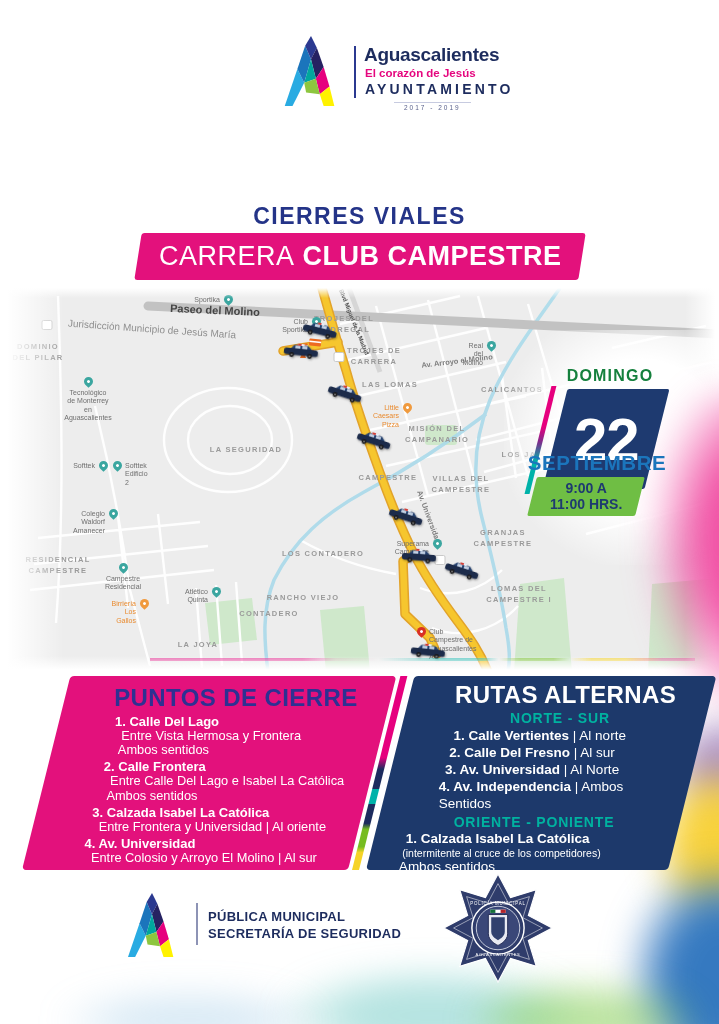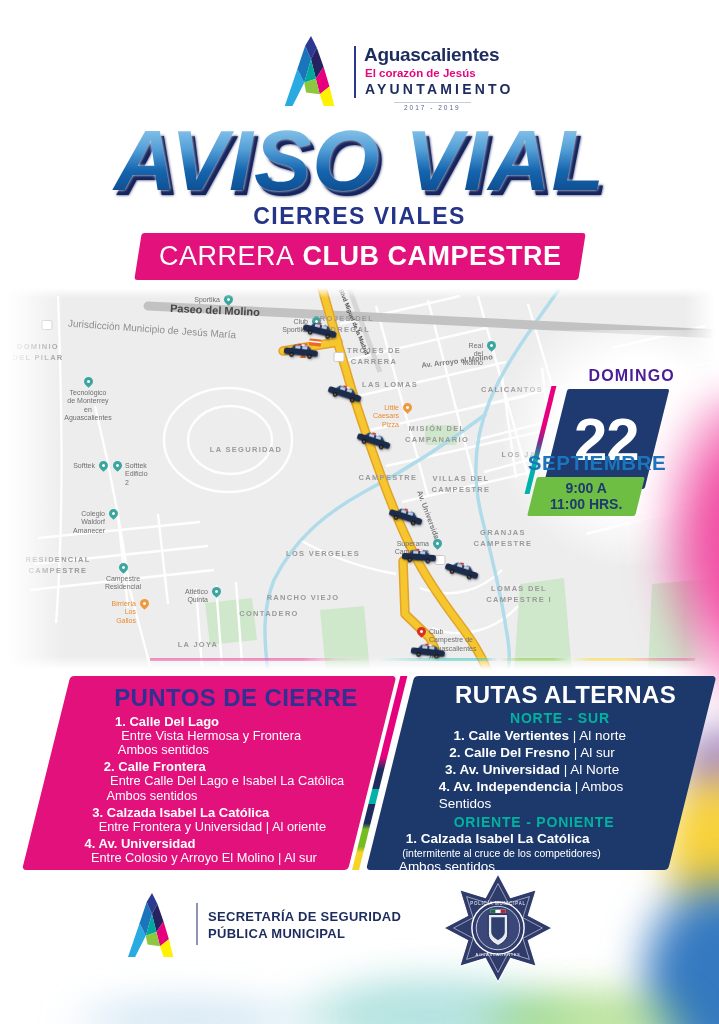--- a/index.html
+++ b/index.html
@@ -60,22 +60,22 @@
       rgba(0,178,169,.65) 54% 61%,rgba(255,255,255,0) 64%,rgba(118,188,33,.7) 68% 74%,rgba(255,255,255,0) 77%,
       rgba(245,211,39,.8) 81% 87%,rgba(230,0,126,.45) 94%);}
   .fade{position:absolute;pointer-events:none;}
   .fade-left{left:0;top:0;width:64px;height:100%;background:linear-gradient(90deg,#fff 12%,rgba(255,255,255,0));}
   .fade-top{left:0;top:0;width:100%;height:10px;background:linear-gradient(#fff,rgba(255,255,255,0));}
   .fade-bottom{left:0;bottom:0;width:100%;height:16px;background:linear-gradient(rgba(255,255,255,0),#fff 85%);}
   .fade-right{right:0;top:0;width:34px;height:100%;background:linear-gradient(270deg,#fff 12%,rgba(255,255,255,0));}
   .fade-date{right:0;top:42px;width:215px;height:235px;background:radial-gradient(ellipse at 63% 45%,#fff 42%,rgba(255,255,255,0) 74%);}
   .date-stripe{position:absolute;left:538px;top:386px;width:5px;height:108px;transform:skewX(-14deg);
     background:linear-gradient(180deg,#e6007e 0 38%,#7c2d8c 52%,#00b2a9 70% 100%);z-index:5;}
-  .day{position:absolute;left:545px;top:367px;width:130px;text-align:right;font-size:16px;font-weight:800;
-    color:#4c1d95;letter-spacing:1.2px;z-index:5;}
+  .day{position:absolute;left:545px;top:367px;width:130px;text-align:center;font-size:16px;font-weight:800;
+    color:#15803d;letter-spacing:1.2px;z-index:5;}
   .datebox{position:absolute;left:555px;top:389px;width:102px;height:100px;background:#1e3a70;transform:skewX(-14deg);
     border-radius:2px;display:flex;align-items:center;justify-content:center;z-index:5;}
   .datebox span{transform:skewX(14deg);font-size:60px;font-weight:800;color:#fff;letter-spacing:-1px;}
   .month{position:absolute;left:527px;top:451px;width:140px;text-align:center;font-size:20.5px;font-weight:800;
     color:#1b75bc;letter-spacing:.5px;z-index:5;}
   .timebox{position:absolute;left:532px;top:477px;width:108px;height:39px;background:#6fbe44;transform:skewX(-14deg);
     border-radius:2px;display:flex;align-items:center;justify-content:center;z-index:5;}
   .timebox .t-inner{transform:skewX(14deg);text-align:center;font-size:14px;font-weight:800;color:#1e3a70;line-height:1.12;}
 
   
@@ -140,21 +140,20 @@
     <svg class="alogo" width="58" height="70" viewBox="0 0 58 72">
       <use href="#alogo-shape"></use>
     </svg>
     <div class="brand-divider"></div>
     <div class="brand-name">Aguascalientes</div>
     <div class="brand-tagline">El corazón de Jesús</div>
     <div class="brand-org">AYUNTAMIENTO</div>
     <div class="brand-years">2017 - 2019</div>
   </header>
 
-  <h1 class="title" style="margin:0">AVISO VIAL</h1>
   <div class="subtitle">CIERRES VIALES</div>
   <div class="banner">
     <div class="banner-inner">
       <span class="w400">CARRERA</span>&nbsp;<b>CLUB CAMPESTRE</b>
     </div>
   </div>
 
   <div class="map">
     <svg class="map-svg" width="719" height="384" viewBox="0 0 719 384">
       <rect x="0" y="0" width="719" height="384" fill="#ededed"></rect>
@@ -218,21 +217,21 @@
         <div class="area-label" style="left: 512px; top: 102px;">CALICANTOS</div>
         <div class="area-label" style="left: 437px; top: 146px;">MISIÓN DEL
 CAMPANARIO</div>
         <div class="area-label" style="left: 246px; top: 162px;">LA SEGURIDAD</div>
         <div class="area-label" style="left: 388px; top: 190px;">CAMPESTRE</div>
         <div class="area-label" style="left: 461px; top: 196px;">VILLAS DEL
 CAMPESTRE</div>
         <div class="area-label" style="left: 519px; top: 167px;">LOS JA</div>
         <div class="area-label" style="left: 503px; top: 250px;">GRANJAS
 CAMPESTRE</div>
-        <div class="area-label" style="left: 323px; top: 266px;">LOS VERGELES</div>
+        <div class="area-label" style="left: 323px; top: 266px;">LOS CONTADERO</div>
         <div class="area-label" style="left: 58px; top: 277px;">RESIDENCIAL
 CAMPESTRE</div>
         <div class="area-label" style="left: 303px; top: 310px;">RANCHO VIEJO</div>
         <div class="area-label" style="left: 269px; top: 326px;">CONTADERO</div>
         <div class="area-label" style="left: 198px; top: 357px;">LA JOYA</div>
         <div class="area-label" style="left: 494px; top: 306px; margin-left: 25px;">LOMAS DEL
 CAMPESTRE I</div>
         <div class="street-label sl-road" style="left: 215px; top: 22px; transform: translate(-50%, -50%) rotate(2.5deg);">Paseo del Molino</div>
         <div class="street-label sl-jur" style="left: 152px; top: 41px; transform: translate(-50%, -50%) rotate(4deg);">Jurisdicción Municipio de Jesús María</div>
         <div class="street-label sl-tiny" style="left: 354px; top: 34px; transform: translate(-50%, -50%) rotate(68deg);">Blvd Miguel de la Madrid</div>
@@ -465,22 +464,22 @@
         <div class="line rt-item rt-last"><b>2. Blvd. Colosio </b><span>| Ambos sentidos</span></div>
       </div>
   </section>
 
   <footer class="footer">
     <svg class="f-logo" width="52" height="64" viewBox="0 0 58 72">
       <use href="#alogo-shape"></use>
     </svg>
     <div class="f-divider"></div>
     <div class="f-text">
+      <div>PÚBLICA MUNICIPAL</div>
       <div>SECRETARÍA DE SEGURIDAD</div>
-      <div>PÚBLICA MUNICIPAL</div>
     </div>
     <svg class="badge" width="116" height="116" viewBox="0 0 120 120">
       <polygon points="60,4 73,28.6 99.6,20.4 91.4,47 116,60 91.4,73 99.6,99.6 73,91.4 60,116 47,91.4 20.4,99.6 28.6,73 4,60 28.6,47 20.4,20.4 47,28.6" fill="#2f3c6b" stroke="#ffffff" stroke-width="1.2"></polygon>
       <polygon points="60,4 73,28.6 99.6,20.4 91.4,47 116,60 91.4,73 99.6,99.6 73,91.4 60,116 47,91.4 20.4,99.6 28.6,73 4,60 28.6,47 20.4,20.4 47,28.6" fill="none" stroke="#ffffff" stroke-width="1" opacity=".65" transform="translate(60,60) scale(.82) translate(-60,-60)"></polygon>
       <circle cx="60" cy="60" r="27" fill="#2f3c6b" stroke="#ffffff" stroke-width="1.5"></circle>
       <circle cx="60" cy="60" r="22.5" fill="#3a4778" stroke="#c9cede" stroke-width="1"></circle>
       <rect x="52" y="41" width="16" height="3.4" fill="#ffffff"></rect>
       <rect x="52" y="41" width="5.3" height="3.4" fill="#14703a"></rect>
       <rect x="62.7" y="41" width="5.3" height="3.4" fill="#b3252b"></rect>
       <path d="M50,46 h20 v20 c0,8 -10,12 -10,12 c0,0 -10,-4 -10,-12 Z" fill="#e8eaf2" stroke="#222b54" stroke-width="1"></path>

